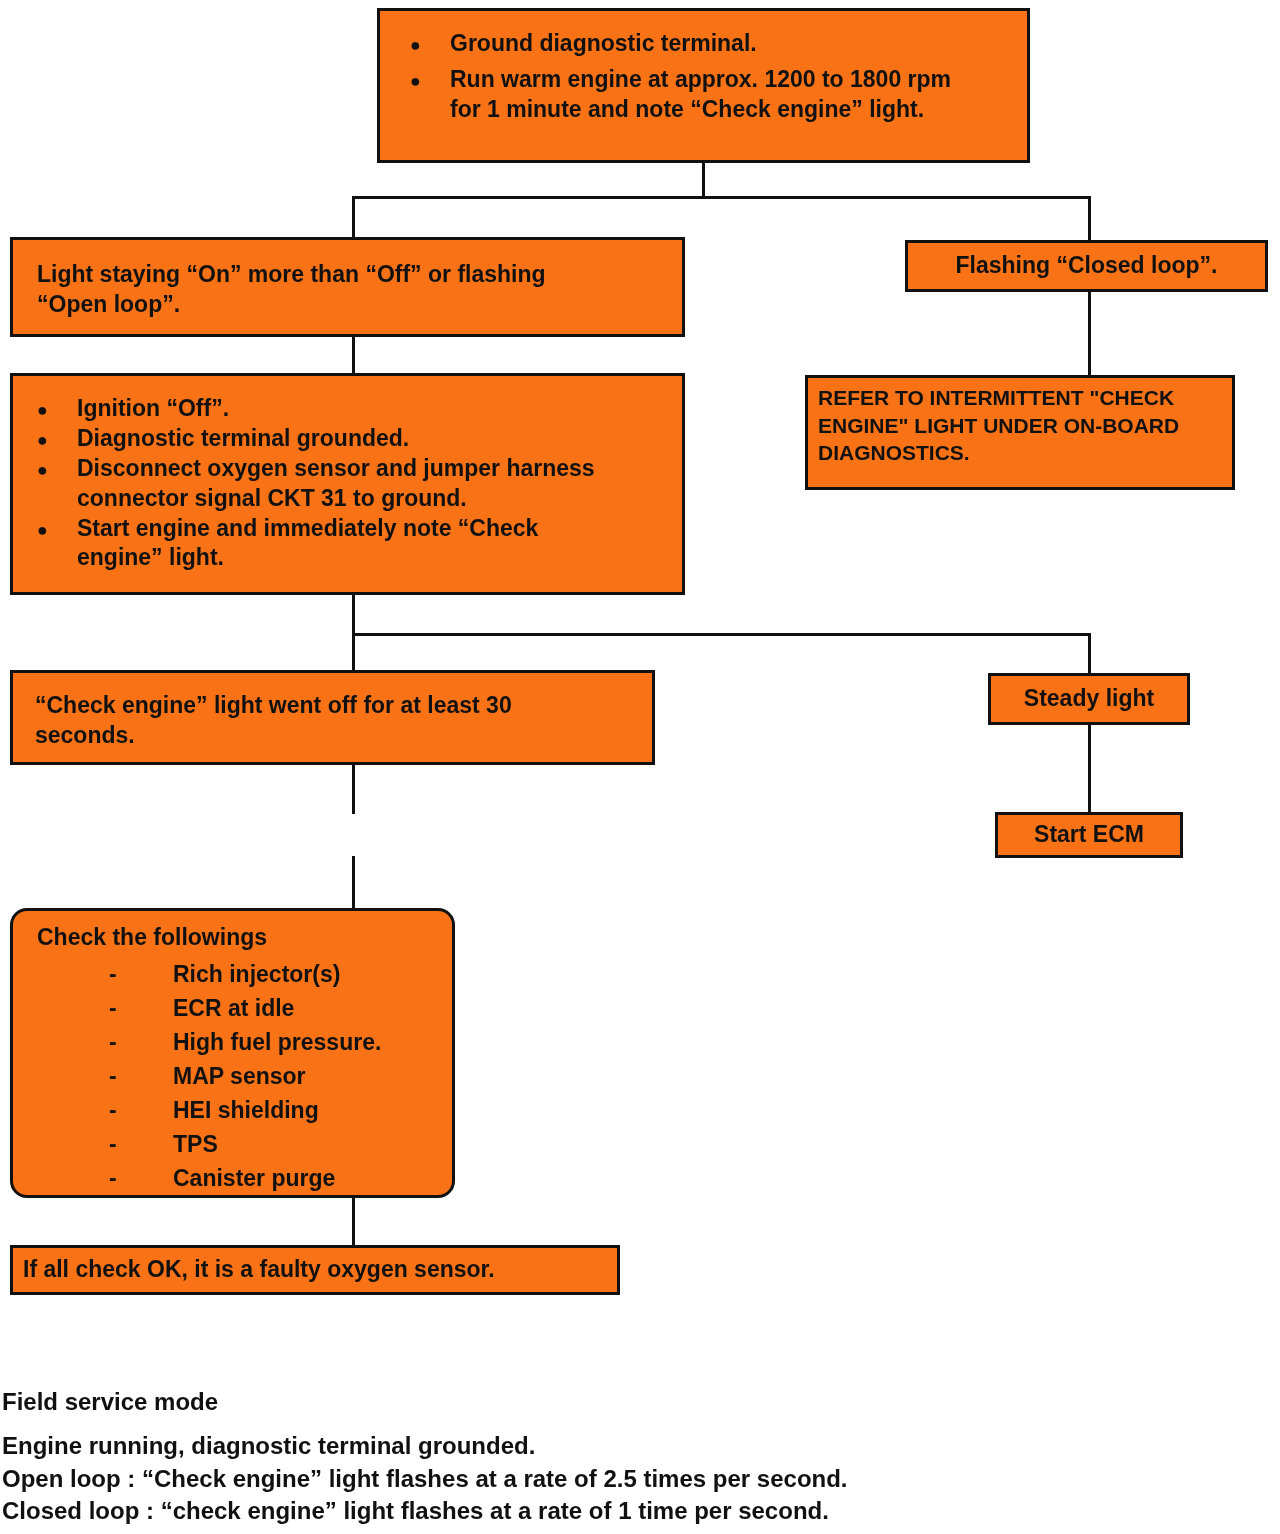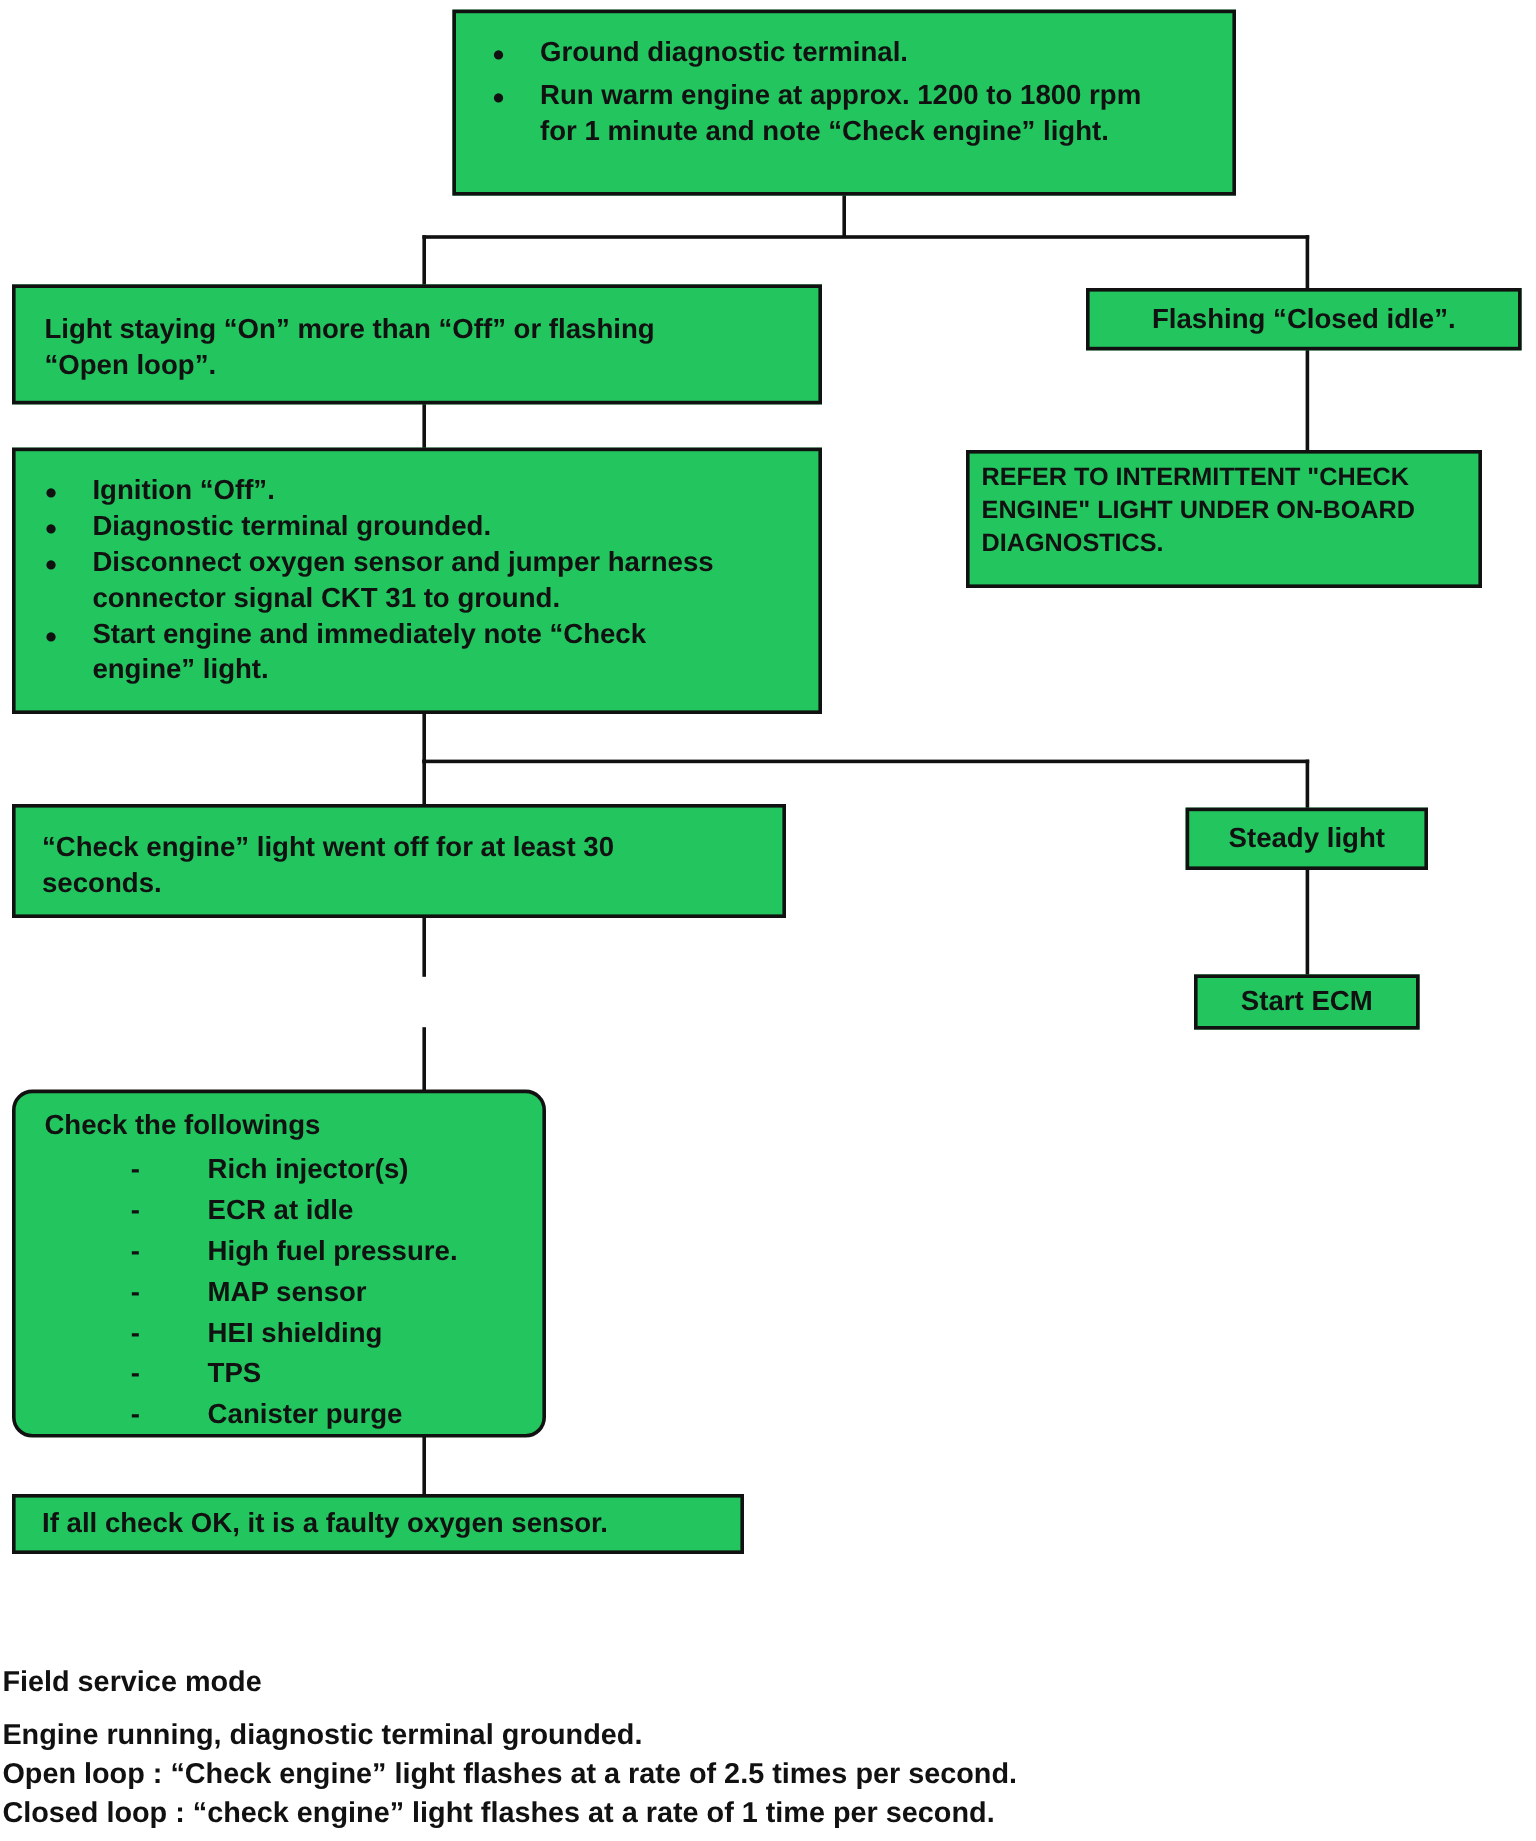--- a/index.html
+++ b/index.html
@@ -13,21 +13,21 @@
     height: 1534px;
     background: #ffffff;
     font-family: "Liberation Sans", sans-serif;
     font-weight: bold;
     color: #111111;
     overflow: hidden;
   }
   .box {
     position: absolute;
     border: 3px solid #111111;
-    background: #22c55e;
+    background: #f97316;
     box-sizing: border-box;
     font-size: 23px;
     line-height: 1.3;
   }
   .line {
     position: absolute;
     background: #111111;
   }
   .line.v { width: 3px; }
   .line.h { height: 3px; }
@@ -82,21 +82,21 @@
   #box-light-off { left: 10px; top: 670px; width: 645px; height: 95px; padding: 18px 58px 10px 22px; }
 
   #box-steady  { left: 988px; top: 673px;  width: 202px; height: 52px; }
   #box-system-rich { left: 248px; top: 812px; width: 207px; height: 46px; }
   #box-faulty-ecm  { left: 995px; top: 812px; width: 188px; height: 46px; }
 
   #box-check   { left: 10px; top: 908px;   width: 445px; height: 290px; padding: 12px 14px 8px 24px; border-radius: 17px; }
   #box-check .check-title { margin-bottom: 4px; }
   #box-check .dash-list { margin-left: 72px; }
 
-  #box-conclusion { left: 10px; top: 1245px; width: 610px; height: 50px; display: flex; align-items: center; padding: 0 0 0 22px; text-align: center; }
+  #box-conclusion { left: 10px; top: 1245px; width: 610px; height: 50px; display: flex; align-items: center; padding: 0 0 0 10px; text-align: center; }
 
   .footer-text {
     position: absolute;
     left: 2px;
     font-size: 24px;
     line-height: 1.2;
     white-space: nowrap;
   }
   #footer-title { top: 1388px; }
   #footer-line-0 { top: 1432px; }
@@ -132,21 +132,21 @@
       <span class="bullet"></span>
       <span class="bullet-text">Run warm engine at approx. 1200 to 1800 rpm for 1 minute and note “Check engine” light.</span>
     </div>
   </div>
 
   <div class="box" id="box-left-branch">
     <span>Light staying “On” more than “Off” or flashing “Open loop”.</span>
   </div>
 
   <div class="box center-box" id="box-right-branch">
-    <span>Flashing “Closed idle”.</span>
+    <span>Flashing “Closed loop”.</span>
   </div>
 
   <div class="box" id="box-refer">
     <span>REFER TO INTERMITTENT "CHECK ENGINE" LIGHT UNDER ON-BOARD DIAGNOSTICS.</span>
   </div>
 
   <div class="box" id="box-procedure">
     <div class="bullet-item">
       <span class="bullet"></span>
       <span class="bullet-text">Ignition “Off”.</span>

